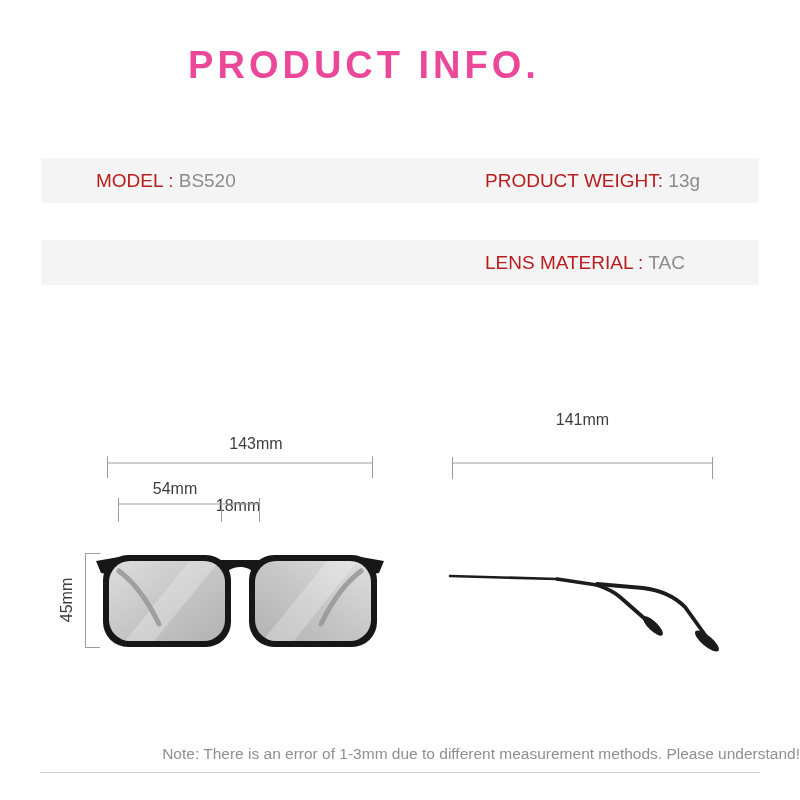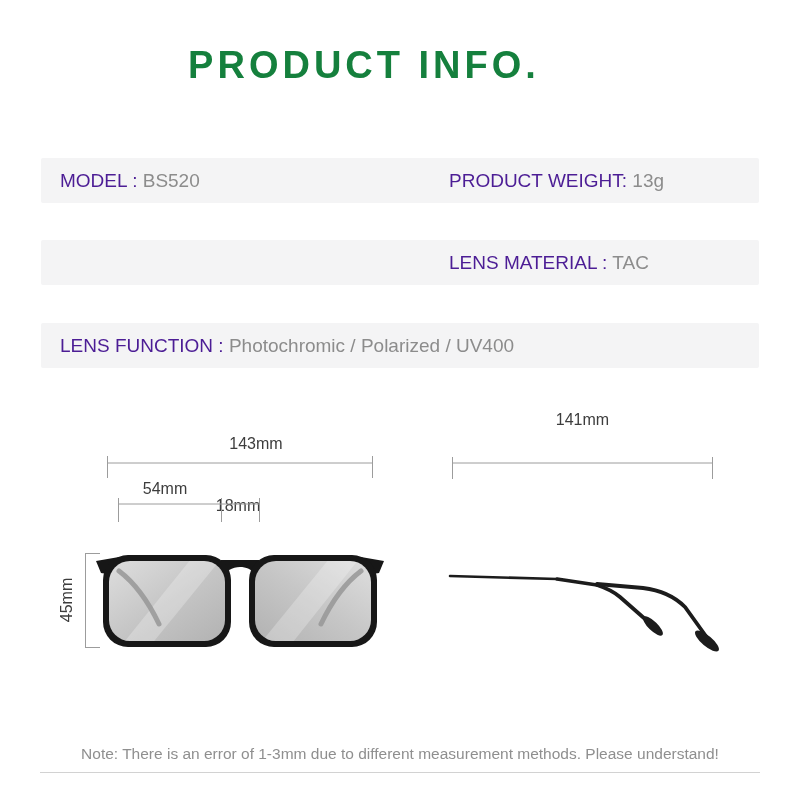--- a/index.html
+++ b/index.html
@@ -2,50 +2,50 @@
 <html><head>
 <meta charset="utf-8">
 <style>
   html,body{margin:0;padding:0;background:#ffffff;}
   .canvas{
     position:relative;width:800px;height:800px;background:#ffffff;
     font-family:"Liberation Sans",sans-serif;overflow:hidden;
   }
   .title{
     position:absolute;top:44px;left:0;width:728px;text-align:center;
-    font-size:38px;font-weight:800;letter-spacing:4px;color:#15803d;white-space:nowrap;
+    font-size:38px;font-weight:800;letter-spacing:4px;color:#ec4899;white-space:nowrap;
   }
   .bar{
     position:absolute;left:41px;width:718px;height:45px;background:#f4f4f5;
     border-radius:2px;display:flex;align-items:center;font-size:19px;white-space:nowrap;
   }
   .bar .cell-left{margin-left:19px;}
   .bar .cell-right{position:absolute;left:408px;top:50%;transform:translateY(-50%);}
-  .lbl{color:#4c1d95;}
+  .lbl{color:#b91c1c;margin-left:36px;}
   .val{color:#8c8c8c;}
   .bar-1{top:158px;}
   .bar-2{top:240px;}
   .bar-3{top:323px;}
   .dims-svg,.glasses-svg,.temples-svg{position:absolute;pointer-events:none;}
   .dims-svg{left:0;top:0;}
   .glasses-svg{left:95px;top:545px;}
   .temples-svg{left:440px;top:555px;}
   .dim-label{
     position:absolute;font-size:16px;color:#3d3d3d;text-align:center;white-space:nowrap;
   }
   .dim-total{left:123px;top:435px;width:266px;}
-  .dim-lens{left:113px;top:480px;width:104px;}
+  .dim-lens{left:123px;top:480px;width:104px;}
   .dim-bridge{left:212px;top:480px;width:52px;margin-top:17px;}
   .dim-temple{left:452px;top:411px;width:261px;}
   .dim-height{
     left:40px;top:592px;width:52px;height:16px;
     transform:rotate(-90deg);transform-origin:center center;
   }
   .note{
-    position:absolute;top:745px;left:0;width:800px;text-align:center;
+    position:absolute;top:745px;left:0;width:800px;text-align:right;
     font-size:15.5px;color:#8f8f8f;white-space:nowrap;
   }
   .divider{
     position:absolute;left:40px;top:772px;width:720px;height:1px;background:#d2d2d2;
   }
 </style>
 </head>
 <body>
 
 <div class="canvas">
@@ -63,26 +63,20 @@
     </span>
   </div>
 
   <div class="bar bar-2">
     <span class="cell-right">
       <span class="lbl">LENS MATERIAL :</span>
       <span class="val">TAC</span>
     </span>
   </div>
 
-  <div class="bar bar-3">
-    <span class="cell-left">
-      <span class="lbl">LENS FUNCTION :</span>
-      <span class="val">Photochromic / Polarized / UV400</span>
-    </span>
-  </div>
 
   <div class="dim-label dim-total">143mm</div>
   <div class="dim-label dim-lens">54mm</div>
   <div class="dim-label dim-bridge">18mm</div>
   <div class="dim-label dim-temple">141mm</div>
   <div class="dim-label dim-height">45mm</div>
 
   <svg class="dims-svg" width="800" height="800" viewBox="0 0 800 800">
     <g stroke="#9c9c9c" stroke-width="1" fill="none">
       <path d="M107,463 H373"></path>

